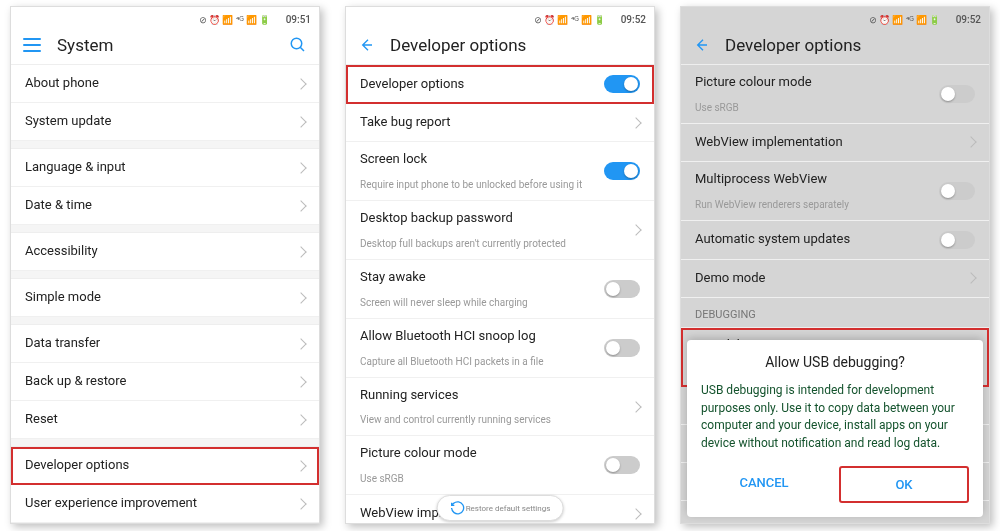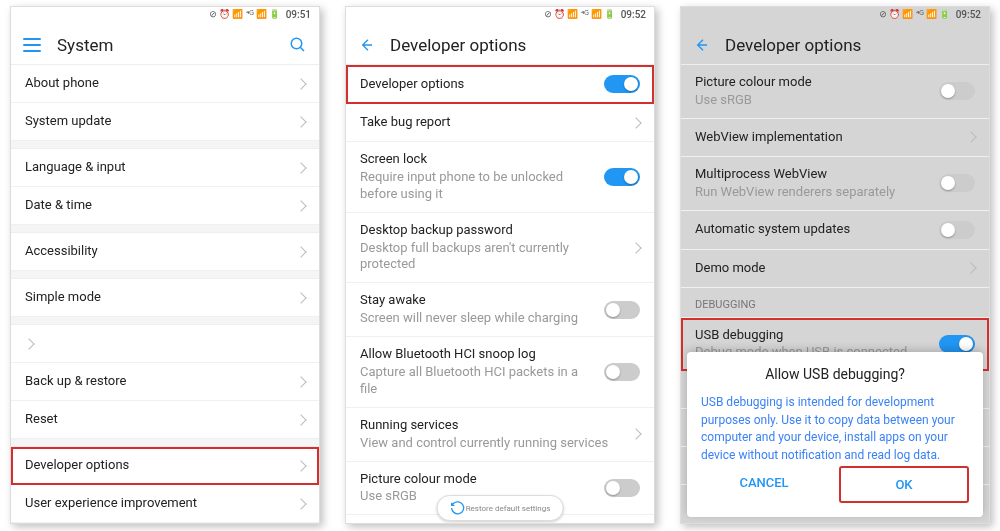--- a/index.html
+++ b/index.html
@@ -1,47 +1,47 @@
 <!DOCTYPE html>
 <html><head>
 <meta charset="utf-8">
 <style>
 *{margin:0;padding:0;box-sizing:border-box;font-family:-apple-system,Roboto,"Segoe UI",Arial,sans-serif}
 body{background:#fff;width:1000px;height:531px;display:flex;justify-content:space-between;padding:6px 10px}
 .phone{width:310px;height:518px;background:#fff;border:1px solid #ddd;box-shadow:3px 3px 8px rgba(0,0,0,.25);position:relative;overflow:hidden;display:flex;flex-direction:column}
 .phone.dimmed{background:#d5d5d5}
 .phone.dimmed .row,.phone.dimmed .section-hdr{background:#d5d5d5}
 .phone.dimmed .header{background:#d5d5d5}
-.status{height:18px;display:flex;justify-content:flex-end;align-items:flex-start;gap:2px;padding:2px 8px 0;font-size:10px;color:#555}
+.status{height:18px;display:flex;justify-content:flex-end;align-items:flex-end;gap:12px;padding:2px 8px 0;font-size:10px;color:#555}
 .status span{font-size:9px}
 .status .time{font-weight:500;font-size:10px;margin-left:3px}
 .header{height:40px;display:flex;align-items:center;padding:0 12px;border-bottom:1px solid #eee}
 .hamburger{width:18px;height:14px;display:flex;flex-direction:column;justify-content:space-between;margin-right:16px}
 .hamburger div{height:2px;background:#2196f3;border-radius:1px}
 .back-arrow{width:16px;height:16px;margin-right:16px;color:#2196f3}
 .title{font-size:17px;color:#222;flex:1}
 .search-ico{width:18px;height:18px;color:#2196f3}
 .content{flex:1;overflow:hidden}
 .row{padding:10px 14px;border-bottom:1px solid #f0f0f0;display:flex;align-items:center;justify-content:space-between;background:#fff;min-height:38px}
 .row.tall{padding:9px 14px}
 .row-left{flex:1;padding-right:10px}
 .row-title{font-size:13px;color:#222;line-height:1.3}
-.row-sub{font-size:13px;color:#999;line-height:1.3;margin-top:1px}
+.row-sub{font-size:10px;color:#999;line-height:1.3;margin-top:10px}
 .chev{width:8px;height:8px;border-right:1.5px solid #bbb;border-bottom:1.5px solid #bbb;transform:rotate(-45deg);flex-shrink:0}
 .gap{height:8px;background:#f5f5f5;border-bottom:1px solid #eee}
 .switch{width:36px;height:18px;border-radius:10px;background:#ccc;position:relative;flex-shrink:0}
 .switch::after{content:"";position:absolute;width:14px;height:14px;background:#fff;border-radius:50%;top:2px;left:2px;box-shadow:0 1px 2px rgba(0,0,0,.3)}
 .switch.on{background:#2196f3}
 .switch.on::after{left:auto;right:2px}
 .section-hdr{padding:10px 14px 6px;font-size:11px;color:#777;background:#fff;border-bottom:1px solid #eee}
 .restore{position:absolute;bottom:2px;left:50%;transform:translateX(-50%);background:#fff;border:1px solid #ddd;border-radius:20px;padding:4px 12px;display:flex;flex-direction:row;align-items:center;font-size:8px;color:#888;box-shadow:0 1px 3px rgba(0,0,0,.2)}
 .restore svg{width:16px;height:16px;color:#2196f3}
 .dialog{position:absolute;bottom:6px;left:6px;right:6px;background:#fff;border-radius:4px;box-shadow:0 -2px 8px rgba(0,0,0,.2);padding:14px}
 .dialog-title{font-size:14px;text-align:center;color:#222;margin-bottom:12px}
-.dialog-body{font-size:12px;color:#3b82f6;line-height:1.45;margin-bottom:2px}
+.dialog-body{font-size:12px;color:#14532d;line-height:1.45;margin-bottom:14px}
 .dialog-btns{display:flex;gap:12px}
 .dbtn{flex:1;text-align:center;padding:9px 0;font-size:13px;font-weight:500;color:#2196f3;border-radius:3px}
 .dbtn.ok{border:2.5px solid #d32f2f}
 .hl-row{outline:2.5px solid #d32f2f;outline-offset:-2px}
 </style>
 </head>
 <body>
 
 <div class="phone">
  <div class="status">
@@ -95,20 +95,23 @@
       </div>
       <div class="gap"></div>
       <div class="row">
         <div class="row-left">
           <div class="row-title">Simple mode</div>
         </div>
         <div class="chev"></div>
       </div>
       <div class="gap"></div>
       <div class="row">
+        <div class="row-left">
+          <div class="row-title">Data transfer</div>
+        </div>
         <div class="chev"></div>
       </div>
       <div class="row">
         <div class="row-left">
           <div class="row-title">Back up &amp; restore</div>
         </div>
         <div class="chev"></div>
       </div>
       <div class="row">
         <div class="row-left">

